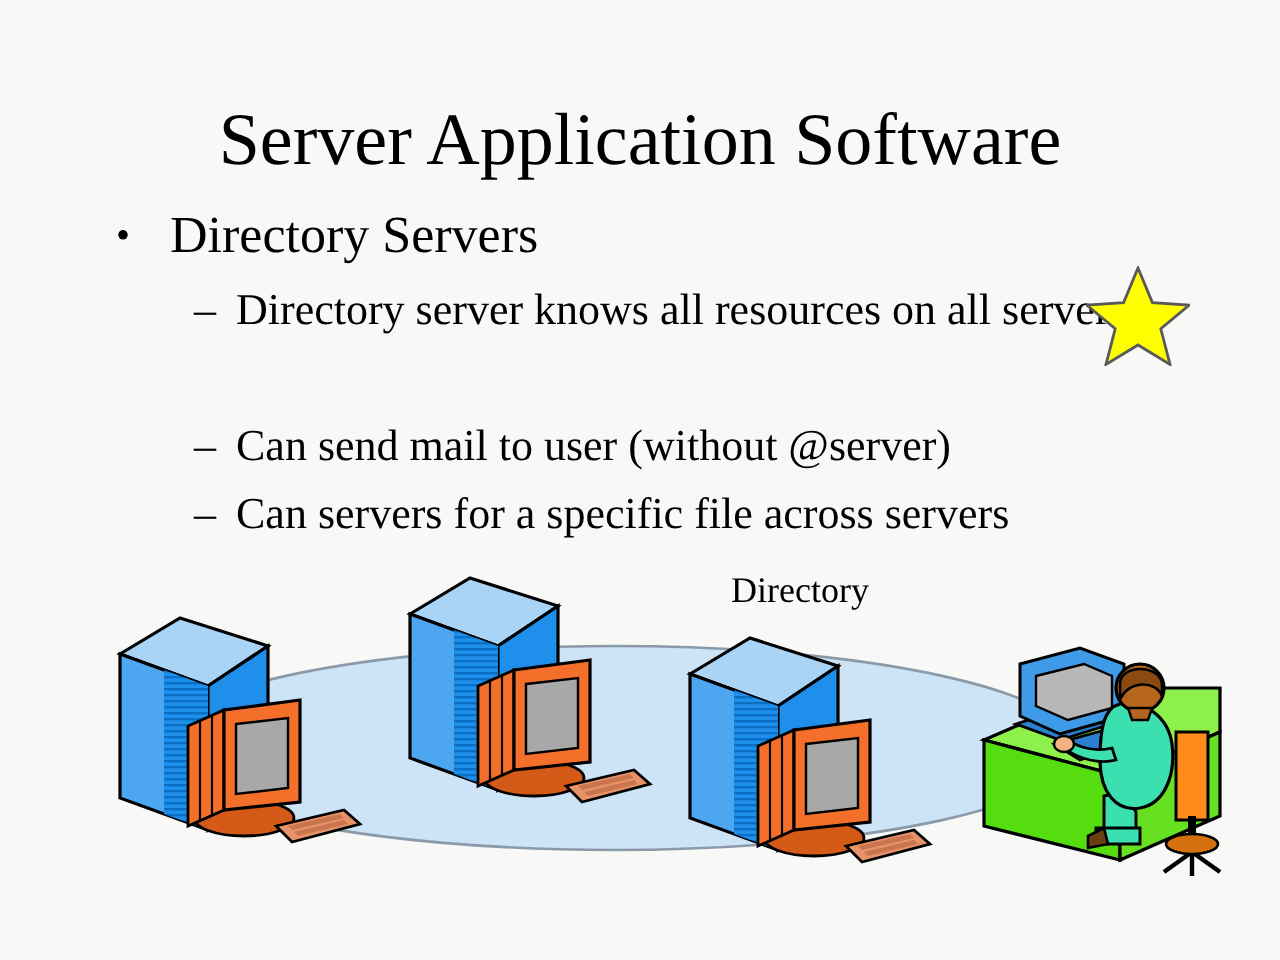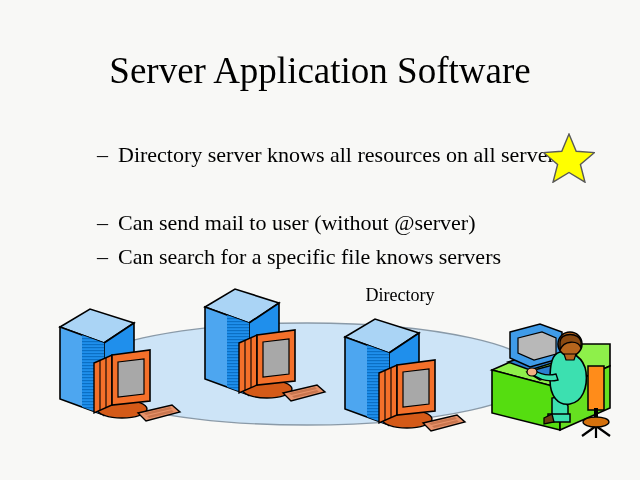--- a/index.html
+++ b/index.html
@@ -104,34 +104,37 @@
     color: #000000;
   }
 </style>
 </head>
 <body style="background: rgb(248, 248, 246);">
 
 <div id="slide">
 
   <div class="title">Server Application Software</div>
 
+  <div class="bullet-l1">
+    <span class="marker">•</span><span>Directory Servers</span>
+  </div>
 
   <div class="bullet-l2" id="sub-1">
     <span class="marker">–</span>
     <span class="txt">Directory server knows all resources on all servers</span>
   </div>
 
   <div class="bullet-l2" id="sub-2">
     <span class="marker">–</span>
     <span class="txt">Can send mail to user (without @server)</span>
   </div>
 
   <div class="bullet-l2" id="sub-3">
     <span class="marker">–</span>
-    <span class="txt">Can search for a specific file knows servers</span>
+    <span class="txt">Can servers for a specific file across servers</span>
   </div>
 
   <svg class="star" viewBox="0 0 52 50">
     <polygon id="star-poly" points="26,1 33.2,18.3 51.5,19.6 37.4,31.4 42,49.2 26,39.5 10,49.2 14.6,31.4 0.5,19.6 18.8,18.3" fill="#ffff00" stroke="#595959" stroke-width="1.4" stroke-linejoin="miter"></polygon>
   </svg>
 
   <div id="diagram">
 
     <svg width="640" height="210" viewBox="0 0 640 210">
 

